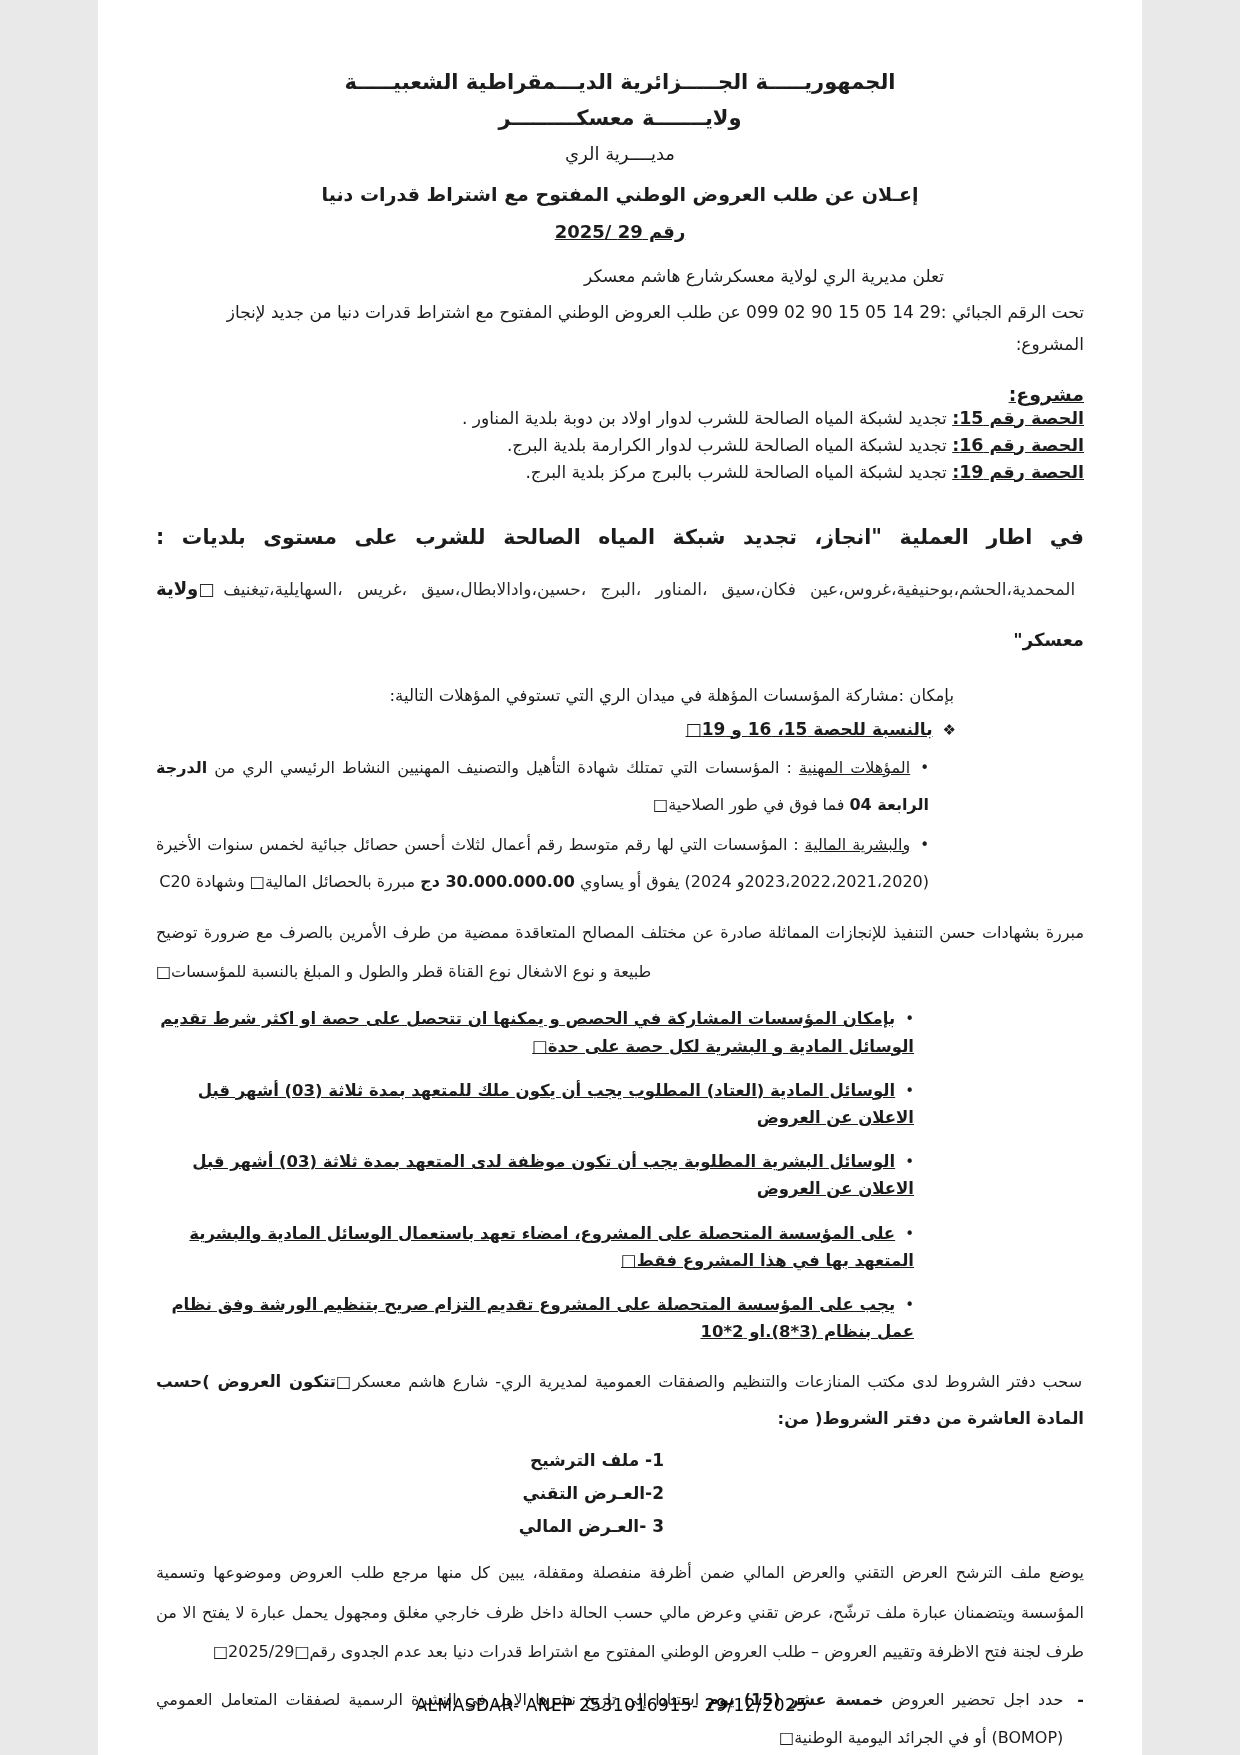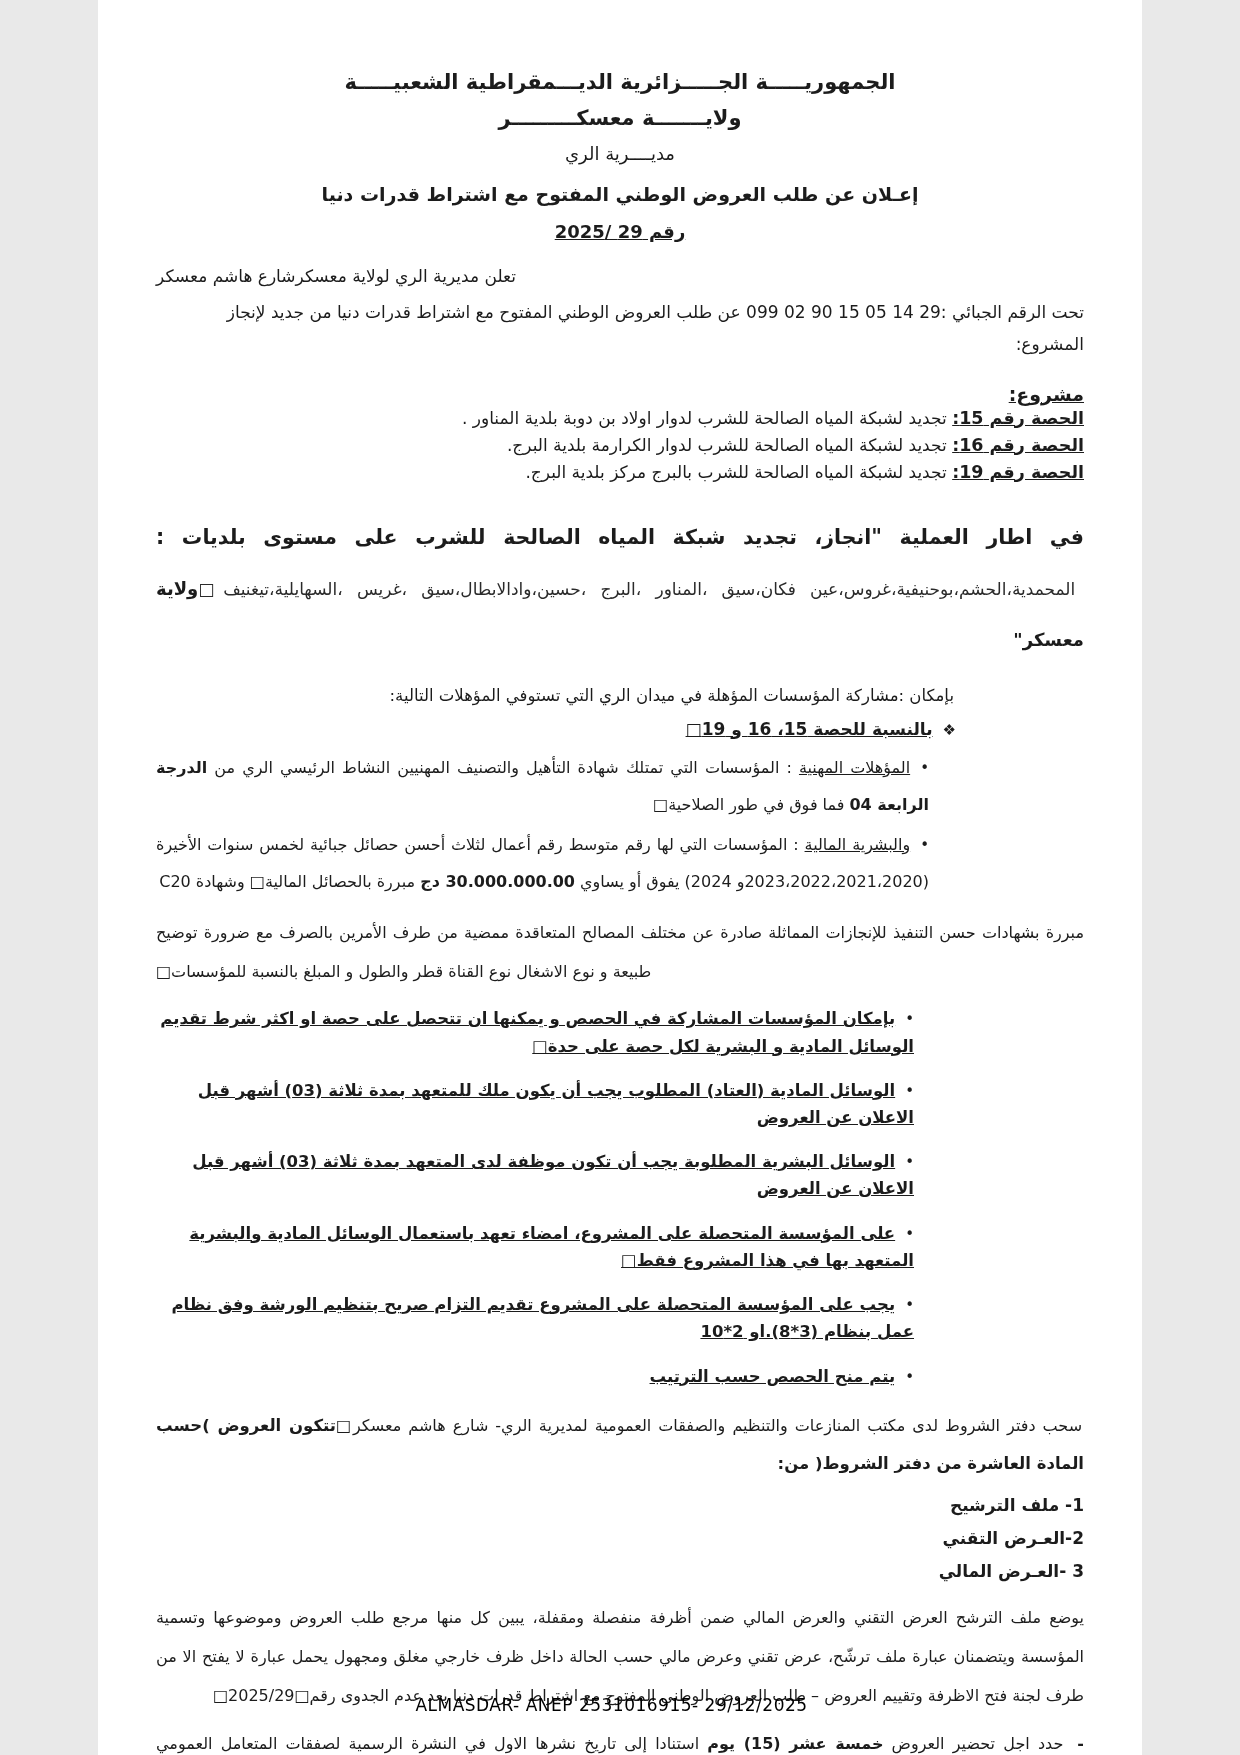--- a/index.html
+++ b/index.html
@@ -12,21 +12,21 @@
   .bold{font-weight:bold;}
 
   
   .doc-header{ text-align:center; line-height:36px; }
   .h-republic{font-size:21px;font-weight:bold;}
   .h-wilaya{font-size:21px;font-weight:bold;}
   .h-directorate{font-size:18px;}
   .h-title{font-size:19px;font-weight:bold;margin-top:4px;}
   .h-ref{font-size:18px;font-weight:bold;text-decoration:underline;margin-top:2px;}
 
-  .intro-1{margin-top:16px;padding-left:0;padding-right:0;text-align:left;
+  .intro-1{margin-top:16px;padding-left:0;padding-right:0;text-align:right;
     margin-right:140px;font-size:17px;}
   .intro-2{margin-top:10px;font-size:17px;line-height:1.9;}
 
   .project-heading{margin-top:22px;font-size:19px;font-weight:bold;text-decoration:underline;}
   .lot-line{font-size:17px;line-height:27px;}
   .lot-label{font-weight:bold;text-decoration:underline;font-size:17.5px;}
 
   .operation{margin:26px 0 0 0;line-height:50px;text-align:justify;}
   .op-big{font-size:20.5px;font-weight:bold;}
   .op-munis{font-size:17px;color:#2a2a2a;}
@@ -46,21 +46,21 @@
   .certificates{margin:12px 0 0 0;font-size:16px;line-height:2.45;
     text-align:justify;text-align-last:left;}
 
   .cond-list{margin-top:14px;}
   .cond-list li{padding-right:170px;font-size:16.5px;line-height:1.65;margin-bottom:17px;}
   .cond-text{font-weight:bold;text-decoration:underline;}
 
   .withdrawal{margin:2px 0 0 0;font-size:16px;line-height:2.3;text-align:justify;}
   .withdrawal .bold{font-size:16.5px;}
 
-  .offer-files{margin-top:6px;}
+  .offer-files{margin-top:6px;margin-right:420px;}
   .offer-files div{font-size:17px;font-weight:bold;line-height:33px;}
 
   .envelope{margin:10px 0 0 0;font-size:16px;line-height:2.45;text-align:justify;}
 
   .dash-list{margin-top:10px;}
   .dash-list li{display:flex;gap:14px;font-size:16px;line-height:2.4;margin-bottom:6px;}
   .dash{flex:0 0 auto;font-weight:bold;}
   .dl-text{flex:1 1 auto;text-align:justify;}
 
   .doc-footer{position:absolute;left:0;right:17px;bottom:40px;text-align:center;
@@ -114,21 +114,20 @@
   </ul>
 
   <p class="certificates">مبررة بشهادات حسن التنفيذ للإنجازات المماثلة صادرة عن مختلف المصالح المتعاقدة ممضية من طرف الأمرين بالصرف مع ضرورة توضيح طبيعة و نوع الاشغال نوع القناة قطر والطول و المبلغ بالنسبة للمؤسسات□</p>
 
   <ul class="cond-list">
     <li><span class="dot">•</span><span class="cond-text">بإمكان المؤسسات المشاركة في الحصص و يمكنها ان تتحصل على حصة او اكثر شرط تقديم الوسائل المادية و البشرية لكل حصة على حدة□</span></li>
     <li><span class="dot">•</span><span class="cond-text">الوسائل المادية (العتاد) المطلوب يجب أن يكون ملك للمتعهد  بمدة ثلاثة (03) أشهر قبل الاعلان عن العروض</span></li>
     <li><span class="dot">•</span><span class="cond-text">الوسائل البشرية المطلوبة يجب أن تكون موظفة لدى المتعهد  بمدة ثلاثة (03) أشهر قبل الاعلان عن العروض</span></li>
     <li><span class="dot">•</span><span class="cond-text">على المؤسسة المتحصلة على المشروع، امضاء تعهد باستعمال الوسائل المادية والبشرية المتعهد بها في هذا المشروع فقط□</span></li>
     <li><span class="dot">•</span><span class="cond-text">يجب على المؤسسة المتحصلة على المشروع تقديم التزام صريح بتنظيم الورشة وفق نظام عمل بنظام (3*8).او 2*10</span></li>
-    <li><span class="dot">•</span><span class="cond-text">يتم منح الحصص حسب الترتيب</span></li>
   </ul>
 
   <p class="withdrawal">
     <span>سحب دفتر الشروط لدى مكتب المنازعات والتنظيم والصفقات العمومية لمديرية الري- شارع هاشم معسكر□</span><span class="bold">تتكون العروض )حسب المادة العاشرة من دفتر الشروط( من:</span>
   </p>
 
   <div class="offer-files">
     <div>1- ملف الترشيح</div>
     <div>2-العـرض التقني</div>
     <div>3 -العـرض المالي</div>

